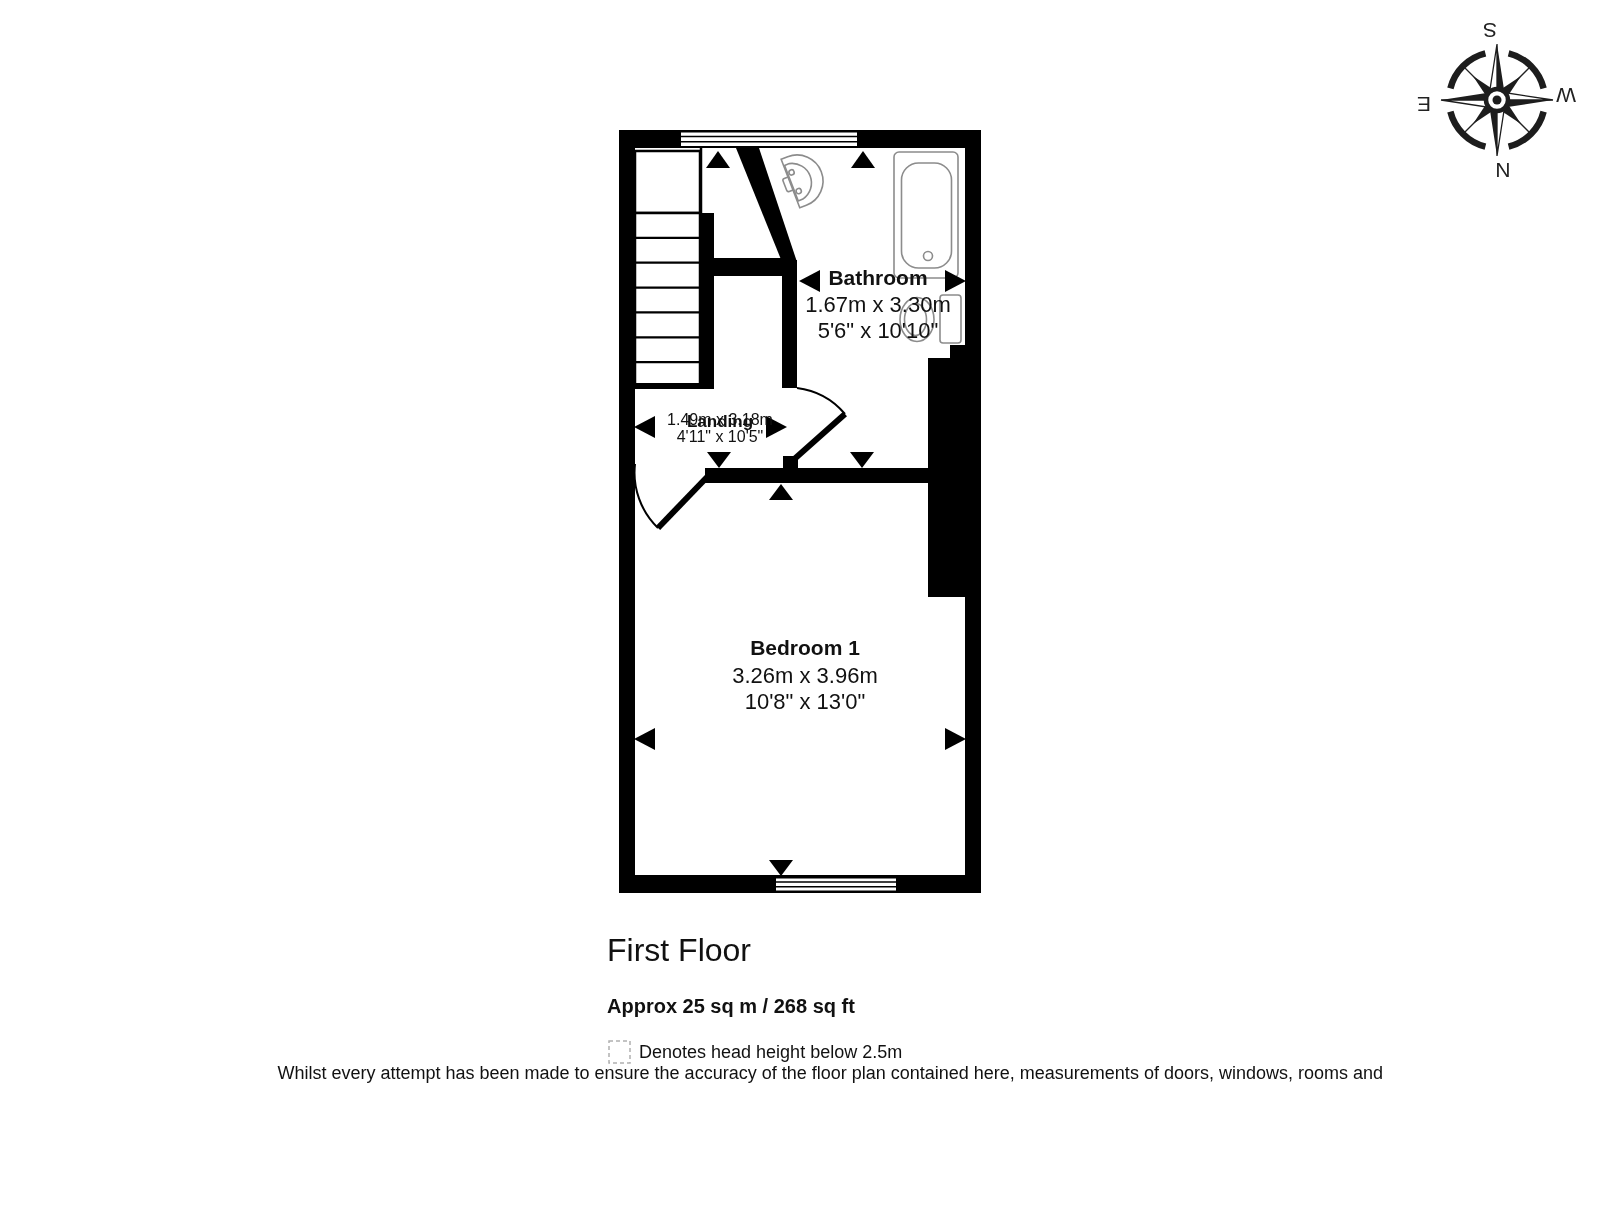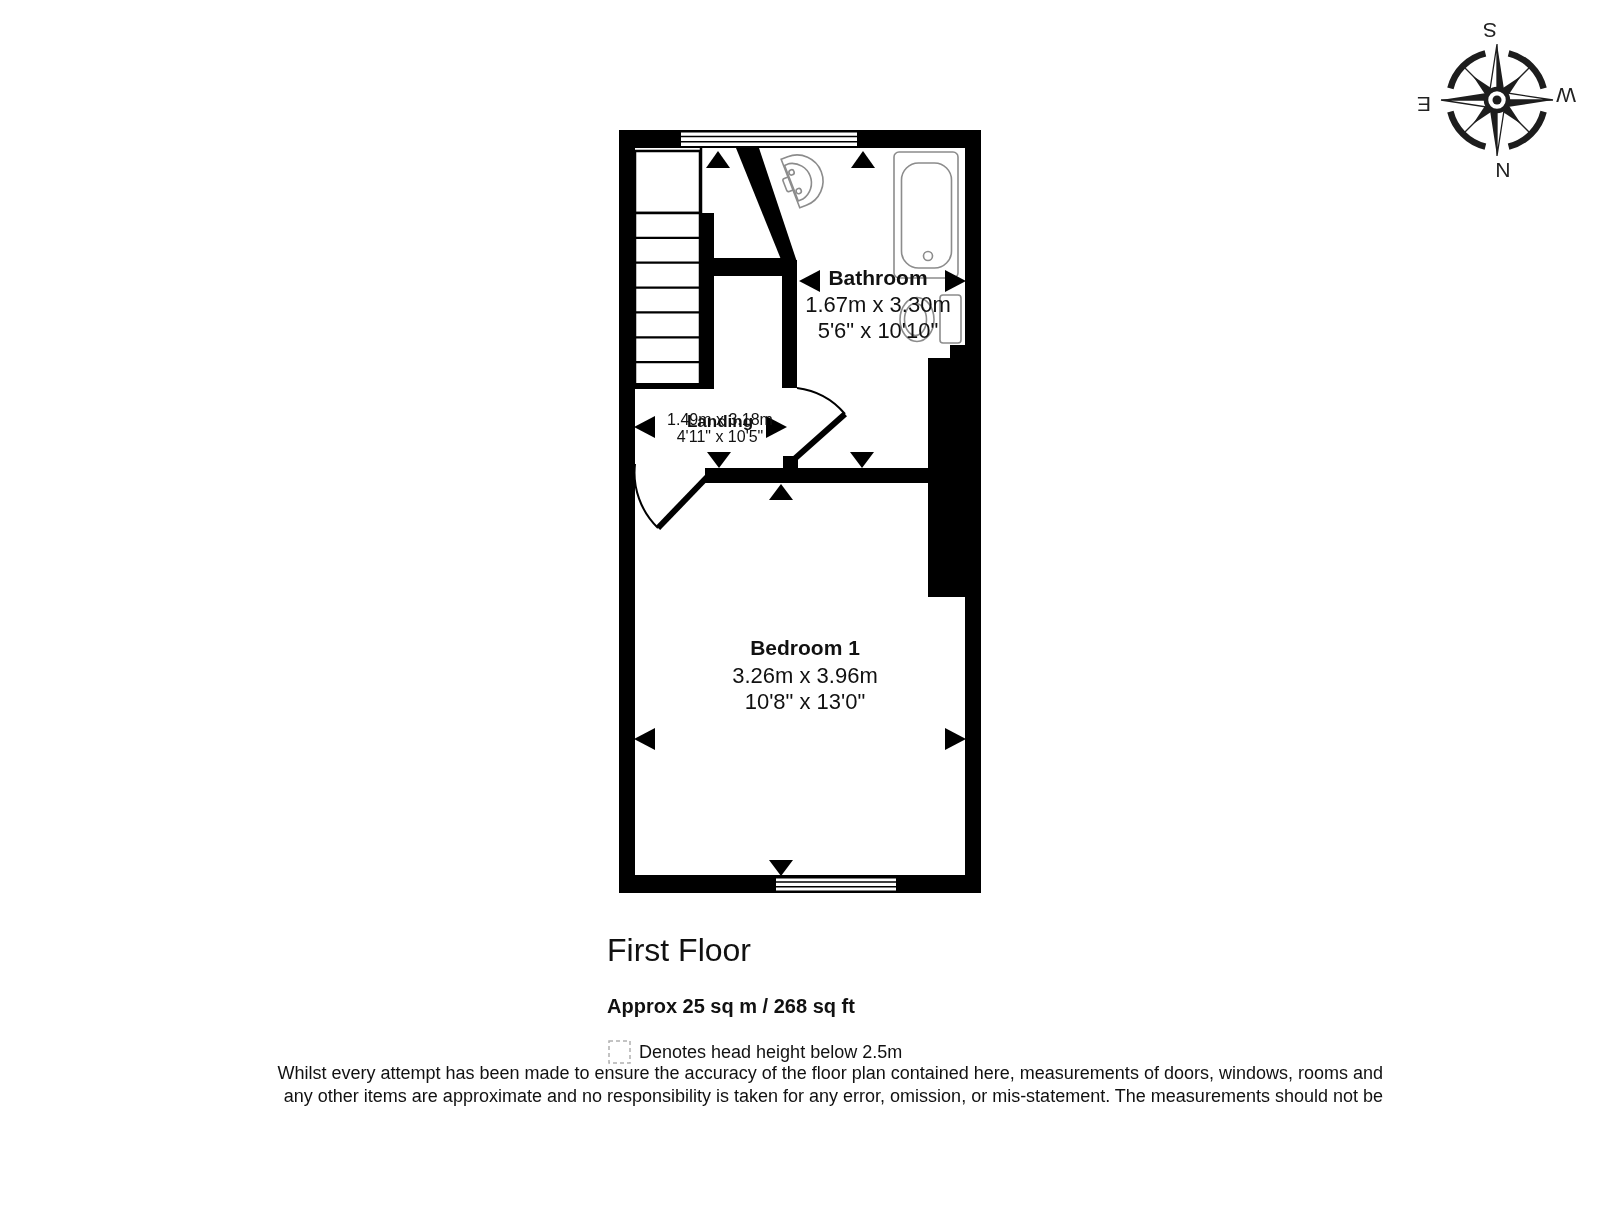--- a/index.html
+++ b/index.html
@@ -174,16 +174,15 @@
   <div class="txt rot180 compass-letter" style="left:1424px; top:104px;">E</div>
   <div class="txt rot180 compass-letter" style="left:1566px; top:95px;">W</div>
 
   <div class="txt floor-title" style="left:607px; top:932px;">First Floor</div>
   <div class="txt floor-area" style="left:607px; top:995px;">Approx 25 sq m / 268 sq ft</div>
 
   <div class="txt legend-label" style="left:639px; top:1042px;">Denotes head height below 2.5m</div>
 
   <div class="disclaimer">
     <div>Whilst every attempt has been made to ensure the accuracy of the floor plan contained here, measurements of doors, windows, rooms and</div>
-    <div>any other items are approximate and no responsibility is taken for any error, omission, or mis-statement. The measurements should not be</div>
   </div>
 
 </div>
 
 </body></html>

